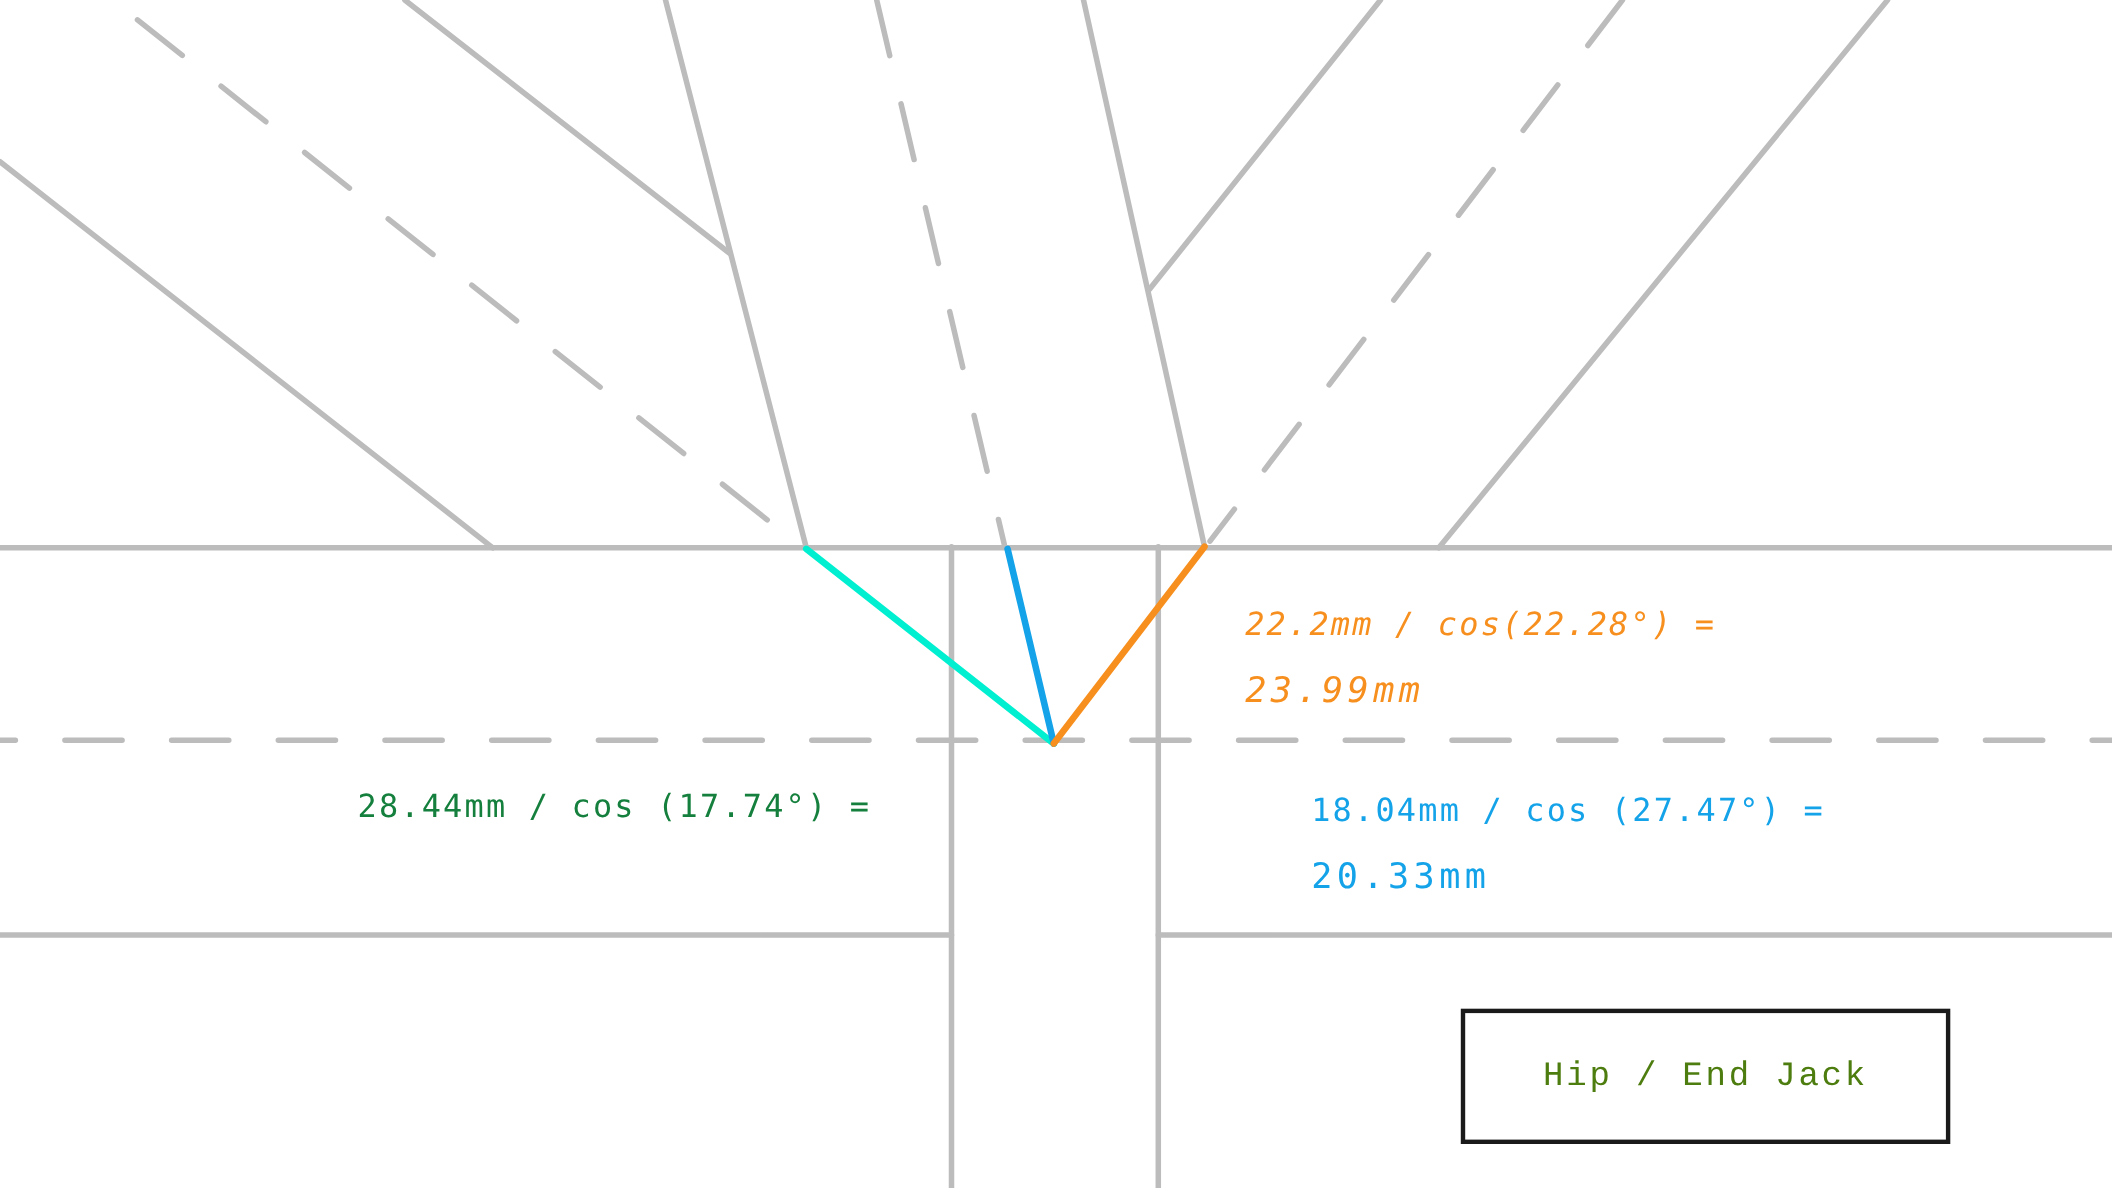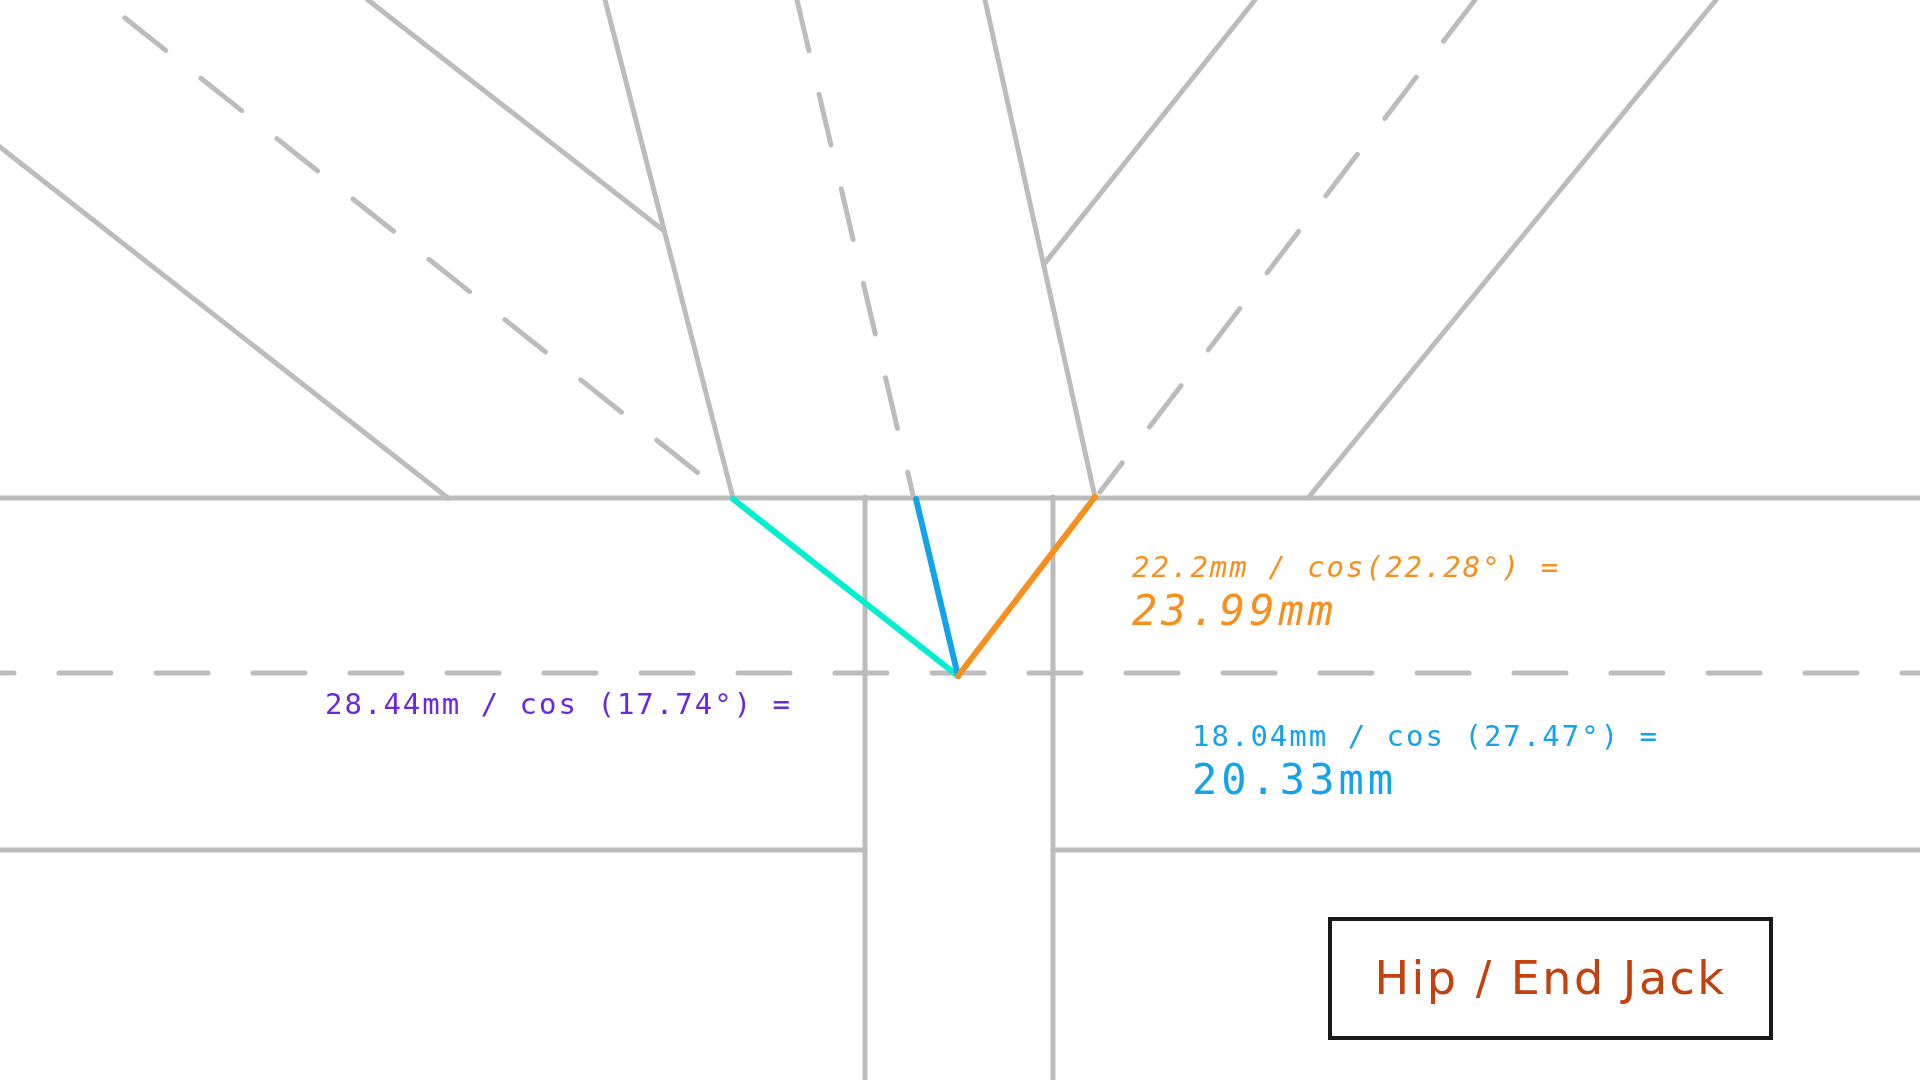--- a/index.html
+++ b/index.html
@@ -24,42 +24,43 @@
     font-family: "DejaVu Sans Mono", "Liberation Mono", monospace;
   }
   .measure-label .formula {
     display: block;
     font-size: 29px;
     letter-spacing: 2px;
     line-height: 33px;
   }
   .measure-label .result {
     display: block;
-    margin-top: 4px;
-    font-size: 42px;
+    margin-top: 20px;
+    font-size: 32px;
     letter-spacing: 4px;
     line-height: 46px;
   }
   #title-box {
     position: absolute;
     box-sizing: border-box;
     border: 4px solid #1a1a1a;
     background: #ffffff;
     display: flex;
     flex-direction: column;
     justify-content: center;
     align-items: center;
   }
   #title-box .title-line {
     display: block;
-    color: #c2410c;
-    font-size: 46px;
+    color: #4d7c0f;
+    font-size: 31px;
     line-height: 45px;
     letter-spacing: 2.5px;
     text-align: center;
+    font-family: Liberation Mono, monospace;
   }
 </style>
 </head>
 <body>
 
 <div id="stage">
 
   <svg id="diagram-svg" viewBox="0 0 1920 1080" xmlns="http://www.w3.org/2000/svg">
       <line x1="0" y1="498" x2="1920" y2="498" stroke="#bcbcbc" stroke-width="5" stroke-linecap="round"></line>
       <line x1="0" y1="850" x2="865" y2="850" stroke="#bcbcbc" stroke-width="5" stroke-linecap="round"></line>
@@ -79,21 +80,21 @@
       <line x1="733" y1="499" x2="958" y2="676" stroke="#00efd0" stroke-width="6" stroke-linecap="round"></line>
       <line x1="916" y1="499" x2="958" y2="676" stroke="#14a3e9" stroke-width="6" stroke-linecap="round"></line>
       <line x1="1095" y1="497" x2="958" y2="676" stroke="#f78f1e" stroke-width="6" stroke-linecap="round"></line>
     </svg>
 
   <div class="measure-label" id="label-orange" style="left: 1132px; top: 551px; color: rgb(247, 143, 30); font-style: italic;">
     <span class="formula">22.2mm / cos(22.28°) =</span>
     <span class="result">23.99mm</span>
   </div>
 
-  <div class="measure-label" id="label-cyan" style="left: 325px; top: 688px; color: #6d28d9;">
+  <div class="measure-label" id="label-cyan" style="left: 325px; top: 717px; color: #15803d;">
     <span class="formula">28.44mm / cos (17.74°) =</span>
   </div>
 
   <div class="measure-label" id="label-blue" style="left: 1192px; top: 720px; color: rgb(20, 163, 233);">
     <span class="formula">18.04mm / cos (27.47°) =</span>
     <span class="result">20.33mm</span>
   </div>
 
   <div id="title-box" style="left: 1328px; top: 917px; width: 445px; height: 123px;">
     <span class="title-line">Hip / End Jack</span>

